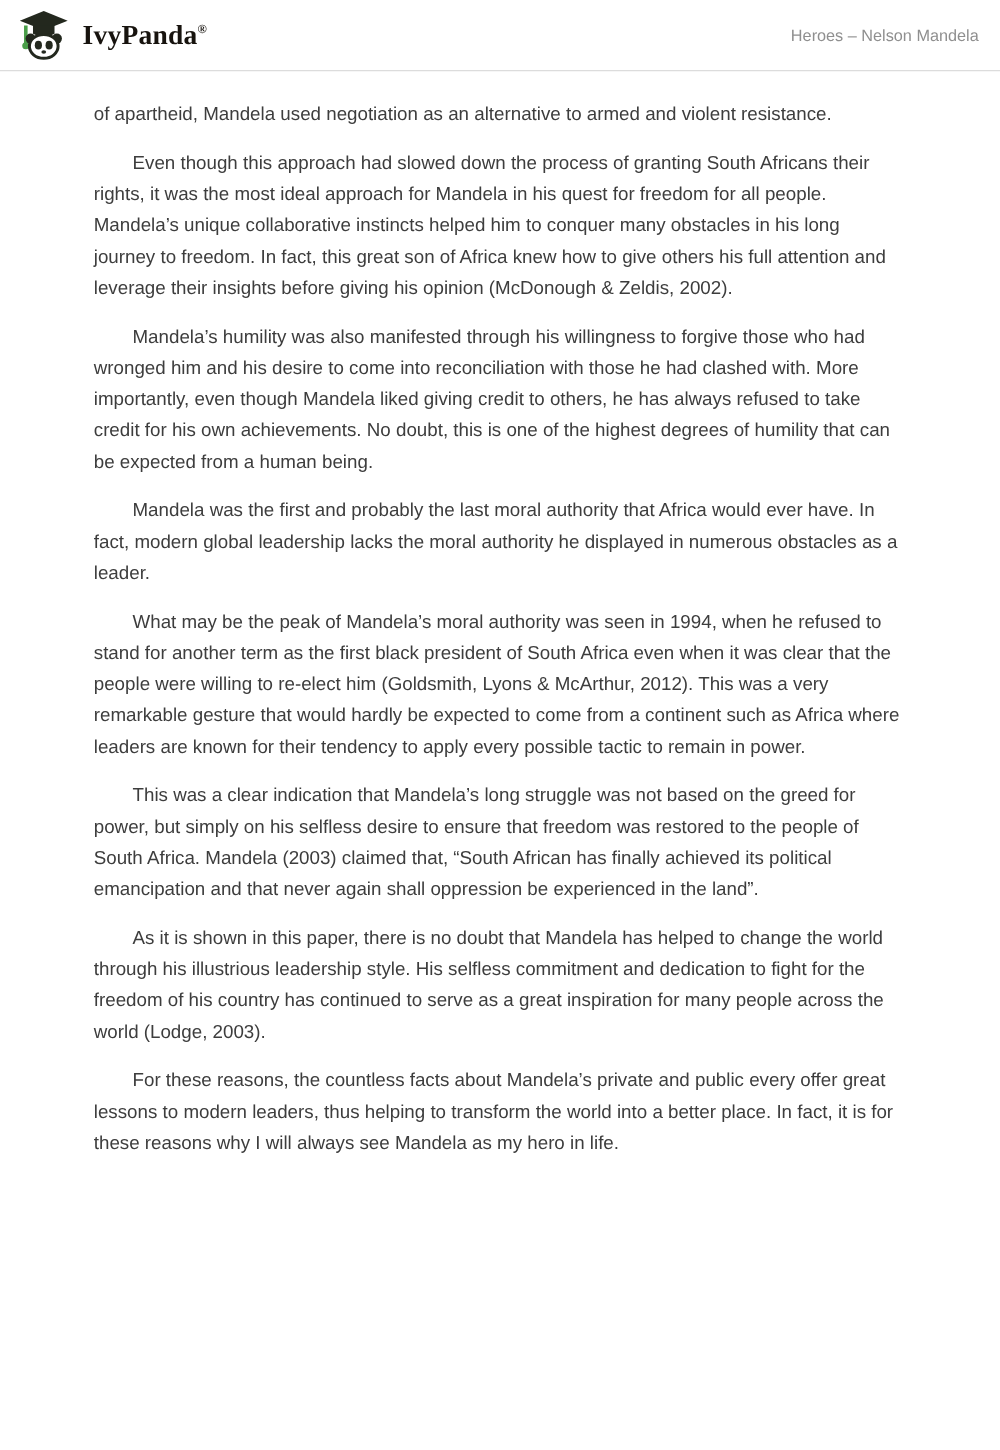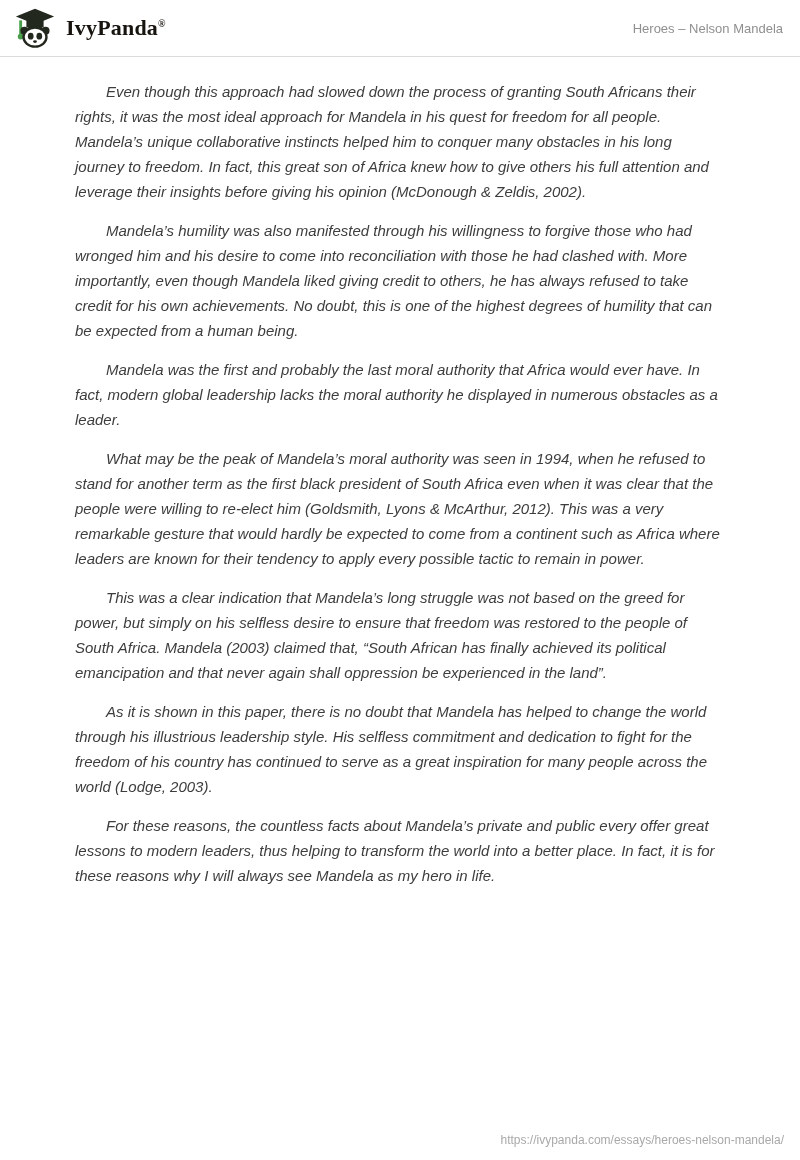--- a/index.html
+++ b/index.html
@@ -33,21 +33,21 @@
   .reg{ font-size:10px; vertical-align:super; font-weight:700; }
   .page-title{ font-size:13px; color:#8f8f8f;margin-left:24px; }
   .content{ padding:22px 77px 0 75px; }
   p.para{
     font-size:15px;
     line-height:25px;
     color:#3d3d3d;
     margin-bottom:14px;
     text-align:left;
   }
-  p.para.indent{ text-indent:31px;font-style:italic; }
+  p.para.indent{ text-indent:31px; }
   .footer-url{
     position:absolute;
     right:16px; bottom:13px;
     font-size:12px;
     color:#a9a9a9;
   }
 </style>
 </head>
 <body>
 
@@ -74,24 +74,24 @@
 
           <ellipse cx="23" cy="37.2" rx="2" ry="1.5" fill="var(--logo-dark)"></ellipse>
         </svg>
       </span>
       <span class="brand-name"><span>IvyPanda</span><sup class="reg">®</sup></span>
     </div>
     <div class="page-title">Heroes – Nelson Mandela</div>
   </header>
 
   <main class="content">
+      <p class="para">of apartheid, Mandela used negotiation as an alternative to armed and violent resistance.</p>
       <p class="para indent">Even though this approach had slowed down the process of granting South Africans their rights, it was the most ideal approach for Mandela in his quest for freedom for all people. Mandela’s unique collaborative instincts helped him to conquer many obstacles in his long journey to freedom. In fact, this great son of Africa knew how to give others his full attention and leverage their insights before giving his opinion (McDonough &amp; Zeldis, 2002).</p>
       <p class="para indent">Mandela’s humility was also manifested through his willingness to forgive those who had wronged him and his desire to come into reconciliation with those he had clashed with. More importantly, even though Mandela liked giving credit to others, he has always refused to take credit for his own achievements. No doubt, this is one of the highest degrees of humility that can be expected from a human being.</p>
       <p class="para indent">Mandela was the first and probably the last moral authority that Africa would ever have. In fact, modern global leadership lacks the moral authority he displayed in numerous obstacles as a leader.</p>
       <p class="para indent">What may be the peak of Mandela’s moral authority was seen in 1994, when he refused to stand for another term as the first black president of South Africa even when it was clear that the people were willing to re-elect him (Goldsmith, Lyons &amp; McArthur, 2012). This was a very remarkable gesture that would hardly be expected to come from a continent such as Africa where leaders are known for their tendency to apply every possible tactic to remain in power.</p>
       <p class="para indent">This was a clear indication that Mandela’s long struggle was not based on the greed for power, but simply on his selfless desire to ensure that freedom was restored to the people of South Africa. Mandela (2003) claimed that, “South African has finally achieved its political emancipation and that never again shall oppression be experienced in the land”.</p>
       <p class="para indent">As it is shown in this paper, there is no doubt that Mandela has helped to change the world through his illustrious leadership style. His selfless commitment and dedication to fight for the freedom of his country has continued to serve as a great inspiration for many people across the world (Lodge, 2003).</p>
       <p class="para indent">For these reasons, the countless facts about Mandela’s private and public every offer great lessons to modern leaders, thus helping to transform the world into a better place. In fact, it is for these reasons why I will always see Mandela as my hero in life.</p>
     </main>
 
-  <div class="footer-url">https://ivypanda.com/essays/heroes-nelson-mandela/</div>
 
 </div>
 
 </body></html>

